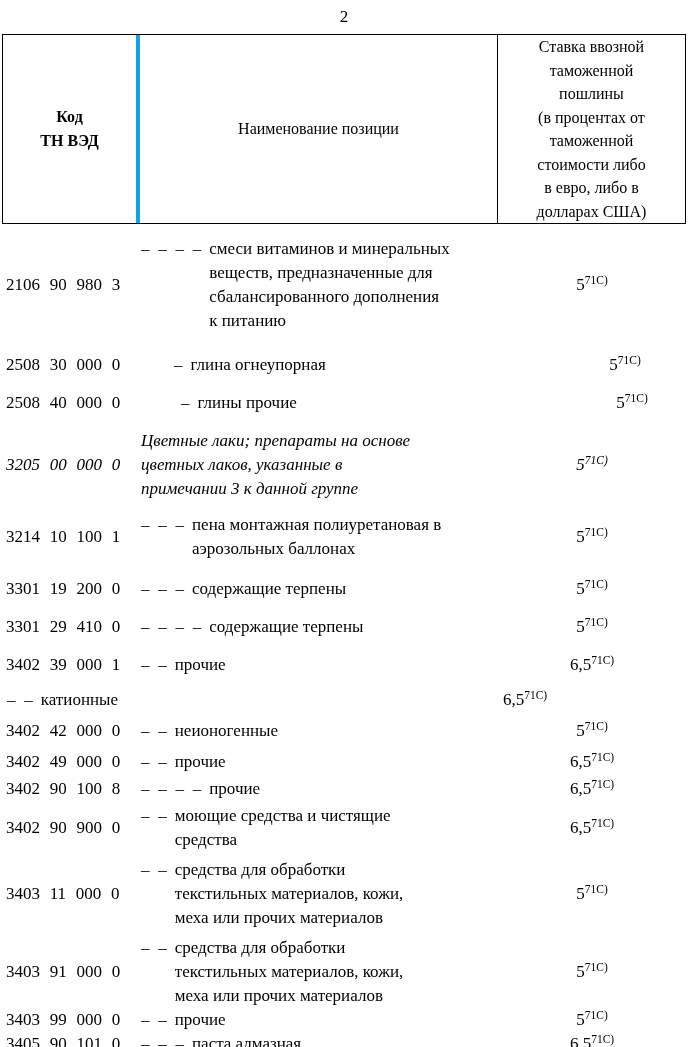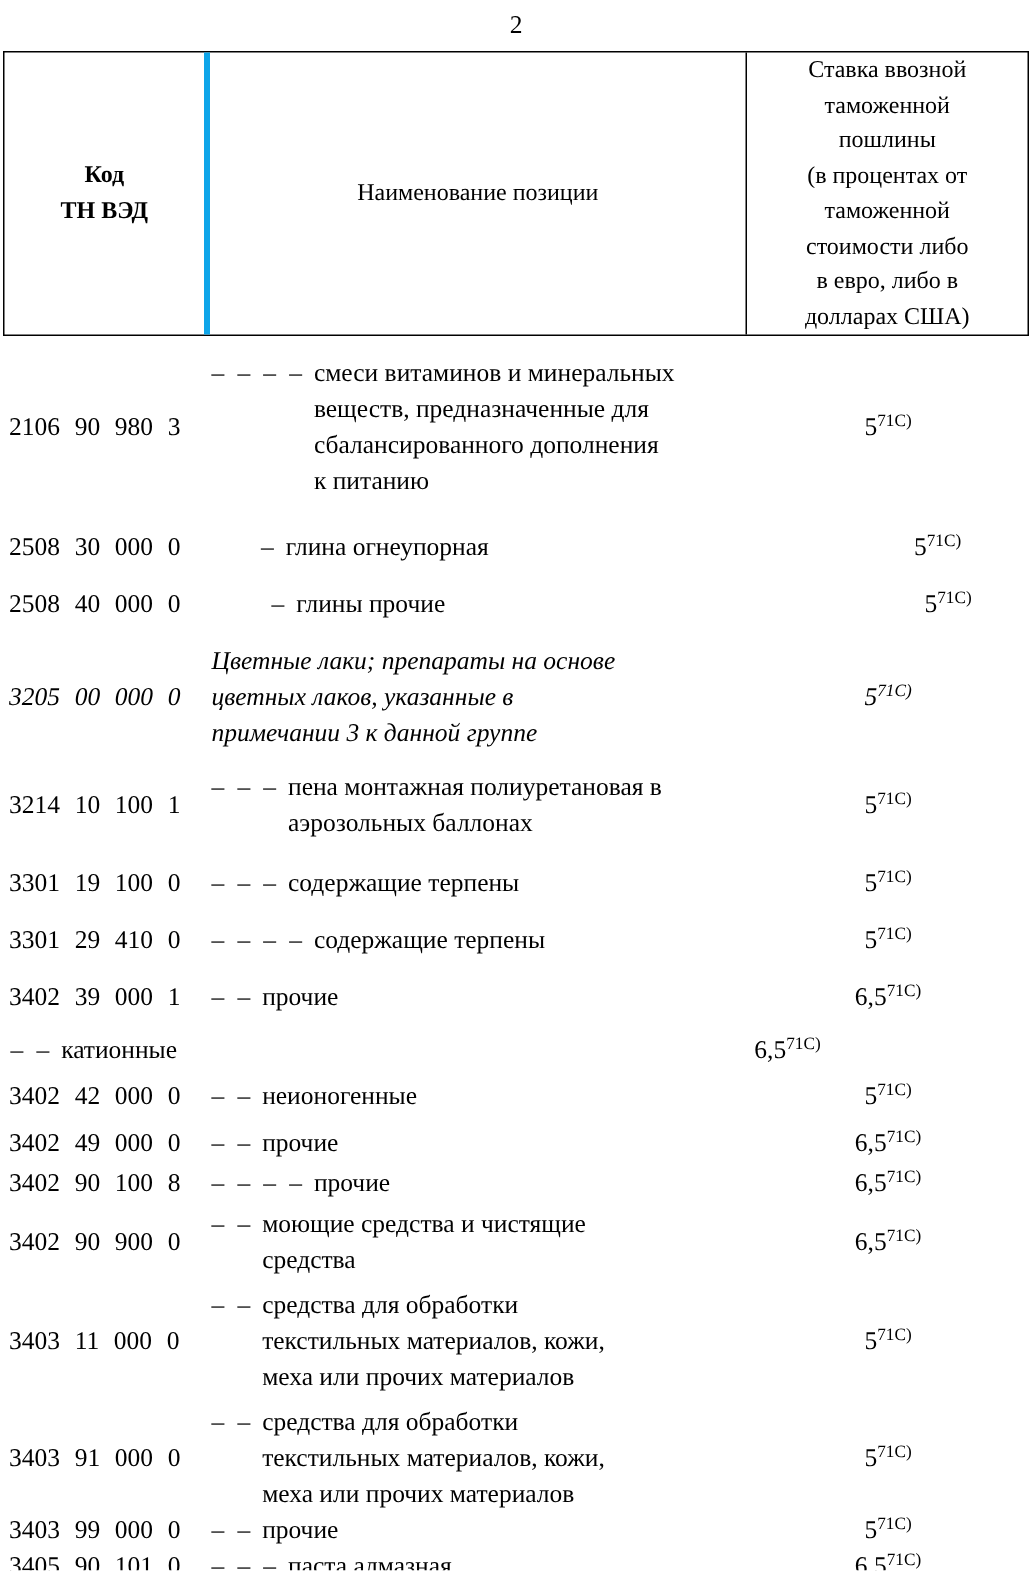--- a/index.html
+++ b/index.html
@@ -193,21 +193,21 @@
       <span class="ntext">пена монтажная полиуретановая в
 аэрозольных баллонах</span>
     </div>
     <div class="cell rate">
       <span>5</span><sup>71С)</sup>
     </div>
   </div>
 
   <div class="row">
     <div class="cell code">
-      <span>3301 19 100 0</span>
+      <span>3301 19 200 0</span>
     </div>
     <div class="cell name">
       <span class="dashes">– – –</span>
       <span class="ntext">содержащие терпены</span>
     </div>
     <div class="cell rate">
       <span>5</span><sup>71С)</sup>
     </div>
   </div>
 

